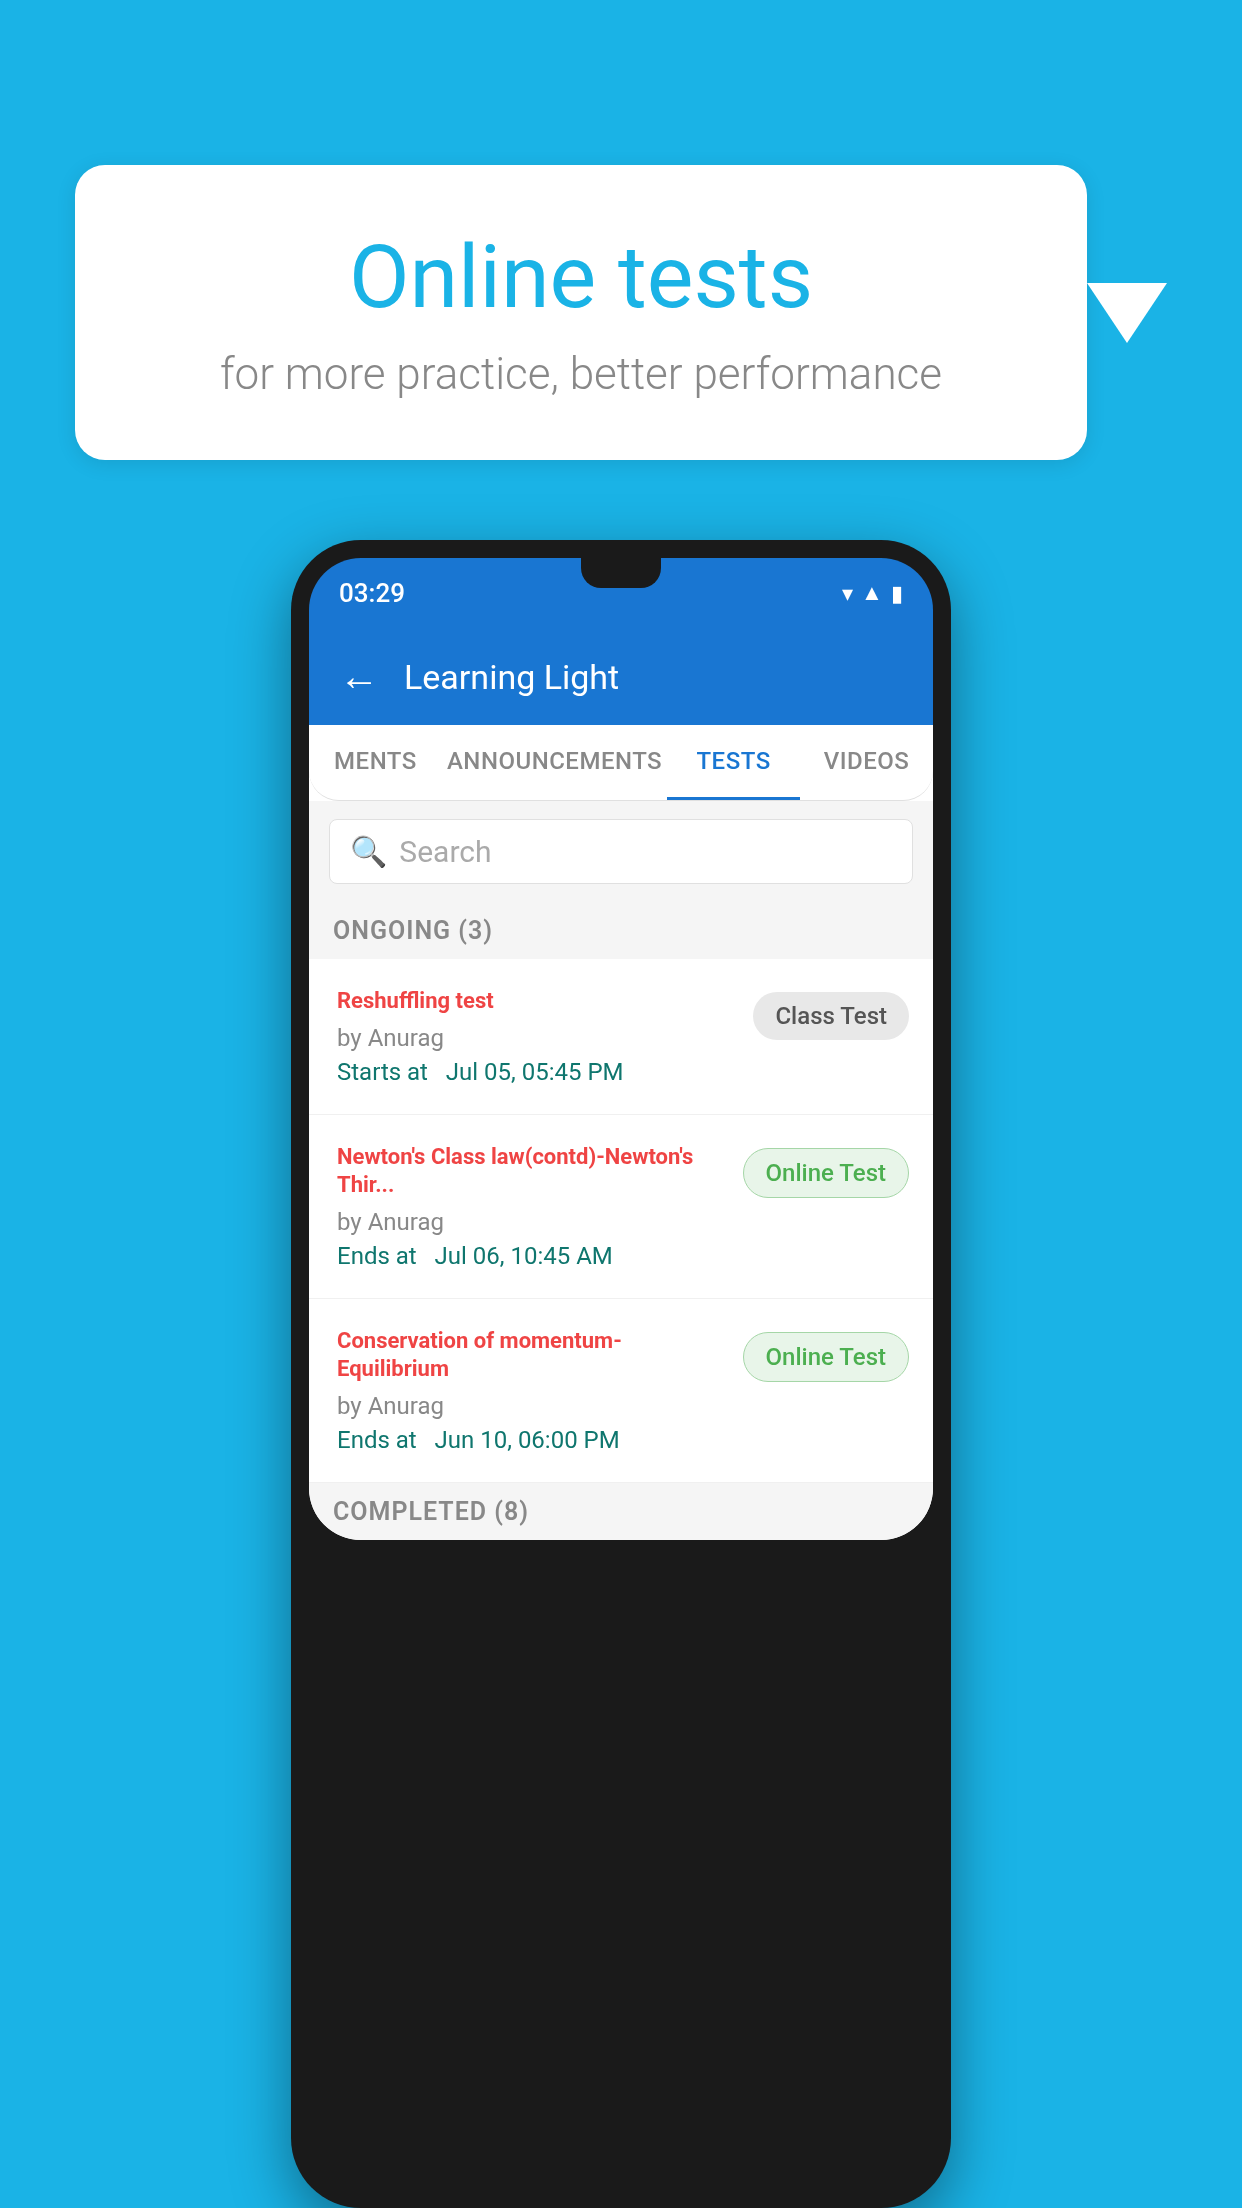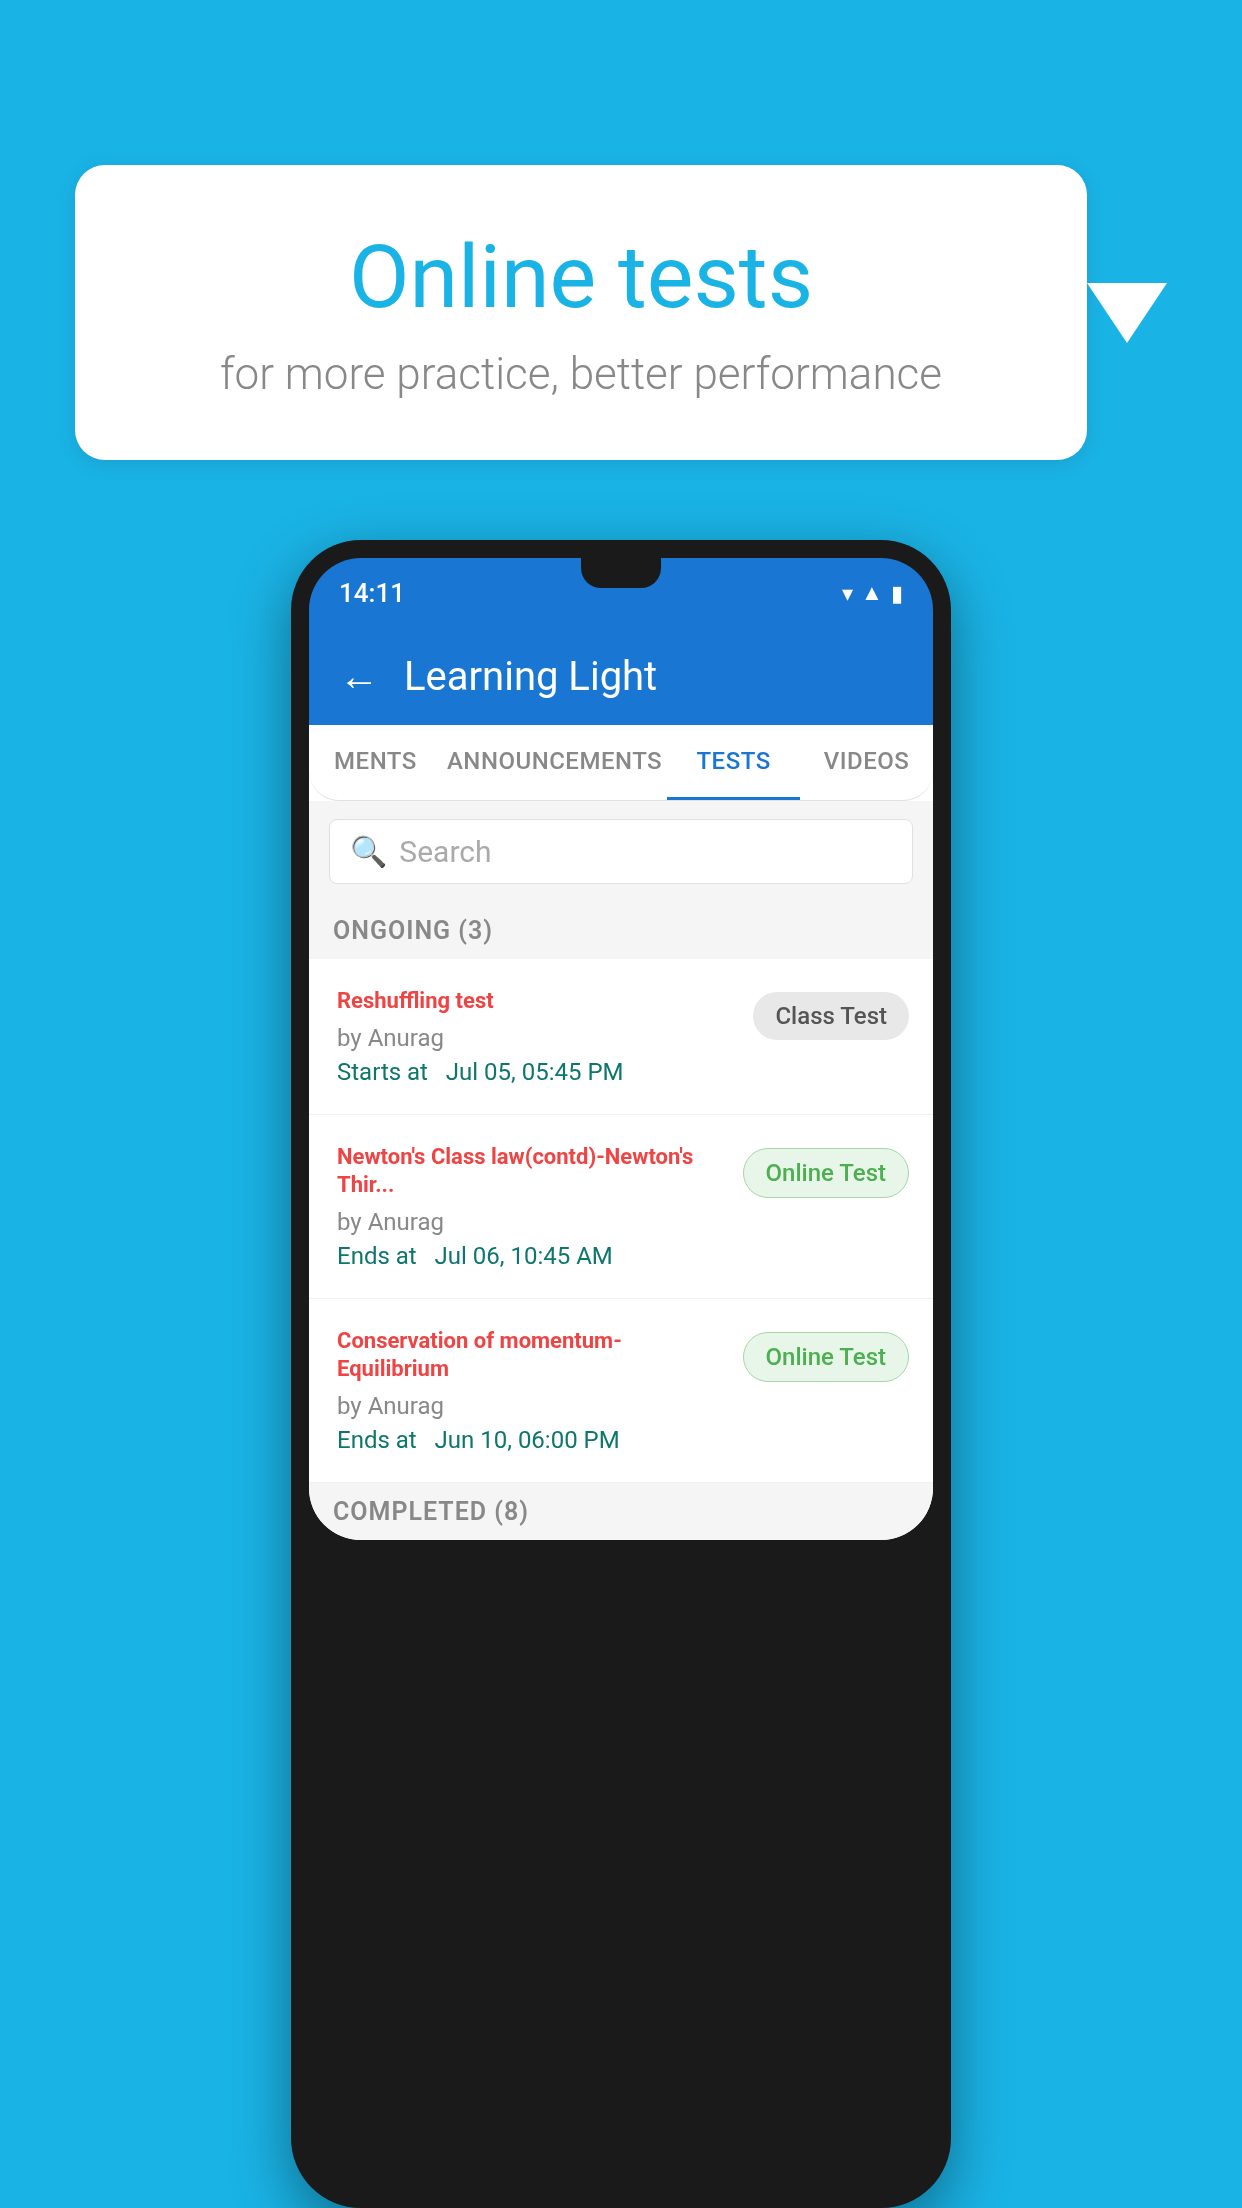--- a/index.html
+++ b/index.html
@@ -133,21 +133,21 @@
     }
 
     .back-arrow {
       color: white;
       font-size: 40px;
       cursor: pointer;
     }
 
     .app-title {
       color: white;
-      font-size: 40px;
+      font-size: 34px;
       font-weight: 400;
     }
 
     
     .tabs-bar {
       background: white;
       display: flex;
       border-bottom: 1px solid #e0e0e0;
       overflow: hidden;
       border-radius: 30px;
@@ -285,21 +285,21 @@
     <div class="speech-bubble-title">Online tests</div>
     <div class="speech-bubble-subtitle">for more practice, better performance</div>
   </div>
   <div class="speech-bubble-arrow"></div>
 </div>
 
 <div class="phone-wrapper">
   <div class="phone-frame">
 
     <div class="phone-notch-bar">
-      <span class="phone-time">14:11</span>
+      <span class="phone-time">03:29</span>
       <div class="phone-notch"></div>
       <div class="phone-status-icons">
         <span class="status-icon">▾</span>
         <span class="status-icon">▲</span>
         <span class="status-icon">▮</span>
       </div>
     </div>
 
     <div class="phone-screen">
 

